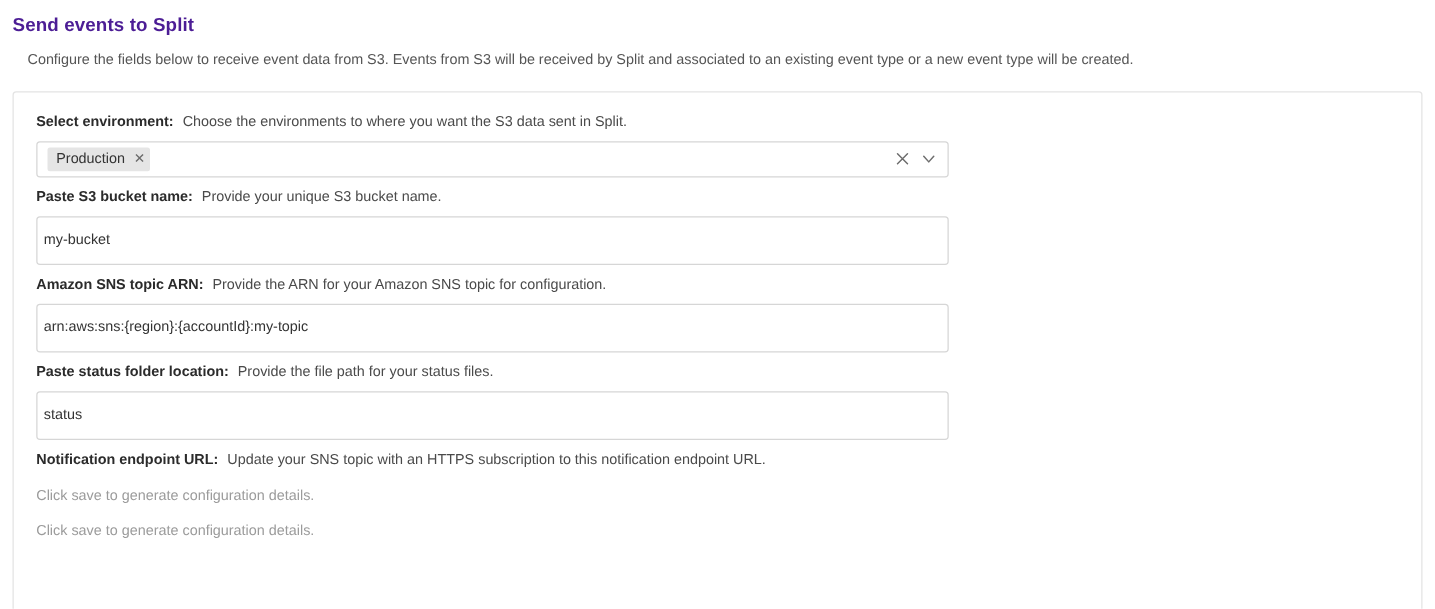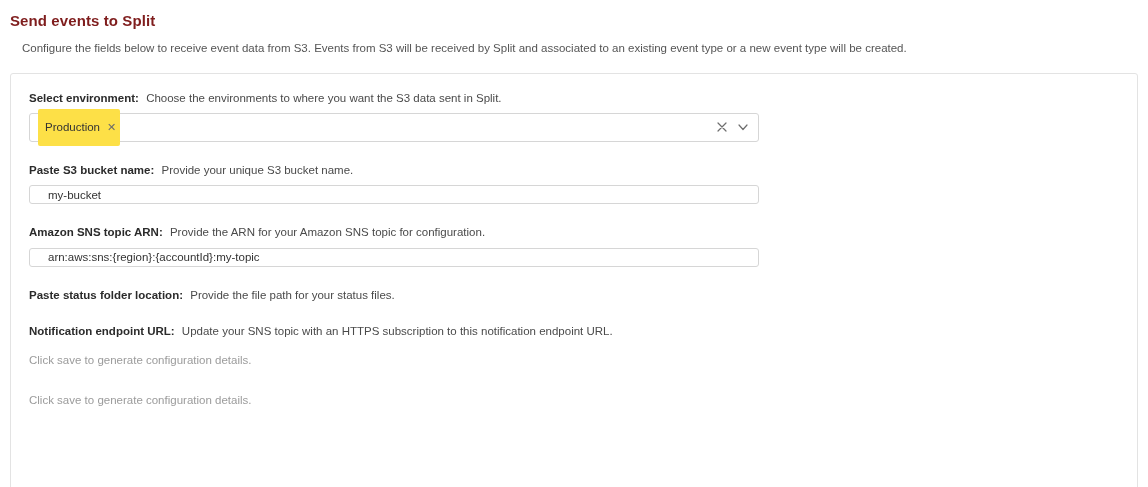--- a/index.html
+++ b/index.html
@@ -21,21 +21,21 @@
     box-sizing: border-box;
     position: relative;
   }
 
   .header {
     padding: 12px 10px 0 10px;
   }
   .page-title {
     font-size: 15px;
     font-weight: bold;
-    color: #7f1d1d;
+    color: #4c1d95;
     margin: 0 0 4px 0;
     letter-spacing: 0.1px;
   }
   .page-subtitle {
     font-size: 11.5px;
     color: #555555;
     margin: 12px;
     line-height: 1.35;
   }
 
@@ -44,21 +44,21 @@
     width: 1128px;
     box-sizing: border-box;
     border: 1px solid #e3e3e3;
     border-radius: 3px;
     background: #ffffff;
     padding: 16px 18px 18px 18px;
     min-height: 420px;
   }
 
   .field-block {
-    margin-bottom: 20px;
+    margin-bottom: 8px;
   }
   .field-label-row {
     font-size: 11.5px;
     line-height: 1.4;
     margin-bottom: 7px;
     color: #3a3a3a;
   }
   .field-label-row .strong {
     font-weight: bold;
     color: #2b2b2b;
@@ -77,23 +77,23 @@
     border: 1px solid #d6d6d6;
     border-radius: 3px;
     background: #ffffff;
     display: flex;
     align-items: center;
     padding: 0 8px;
   }
   .chip {
     display: inline-flex;
     align-items: center;
-    background: #fde047;
+    background: #e5e5e5;
     border-radius: 2px;
-    height: 37px;
+    height: 19px;
     padding: 0 4px 0 7px;
     font-size: 11.5px;
     color: #333333;
   }
   .chip-remove {
     margin-left: 7px;
     font-size: 11px;
     color: #6b6b6b;
     cursor: pointer;
     line-height: 1;
@@ -112,26 +112,26 @@
     font-size: 13px;
     line-height: 1;
     cursor: pointer;
     display: inline-flex;
     align-items: center;
   }
   .icon-btn svg { display: block; }
 
   .text-input {
     width: 730px;
-    height: 19px;
+    height: 39px;
     box-sizing: border-box;
     border: 1px solid #d6d6d6;
     border-radius: 3px;
     background: #ffffff;
-    padding: 0 18px;
+    padding: 0 5px;
     font-family: "Liberation Sans", sans-serif;
     font-size: 11.5px;
     color: #333333;
     outline: none;
   }
   .text-input::placeholder { color: #9a9a9a; }
 
   .placeholder-note {
     font-size: 11.5px;
     color: #9b9b9b;
@@ -192,20 +192,21 @@
         <span class="desc">Provide the ARN for your Amazon SNS topic for configuration.</span>
       </div>
       <input class="text-input" type="text" value="arn:aws:sns:{region}:{accountId}:my-topic" style="">
     </div>
 
     <div class="field-block">
       <div class="field-label-row">
         <span class="strong">Paste status folder location:</span>
         <span class="desc">Provide the file path for your status files.</span>
       </div>
+      <input class="text-input" type="text" value="status" style="">
     </div>
 
     <div class="field-block">
       <div class="field-label-row">
         <span class="strong">Notification endpoint URL:</span>
         <span class="desc">Update your SNS topic with an HTTPS subscription to this notification endpoint URL.</span>
       </div>
       <div class="spacer-sm"></div>
       <p class="placeholder-note">Click save to generate configuration details.</p>
     </div>

